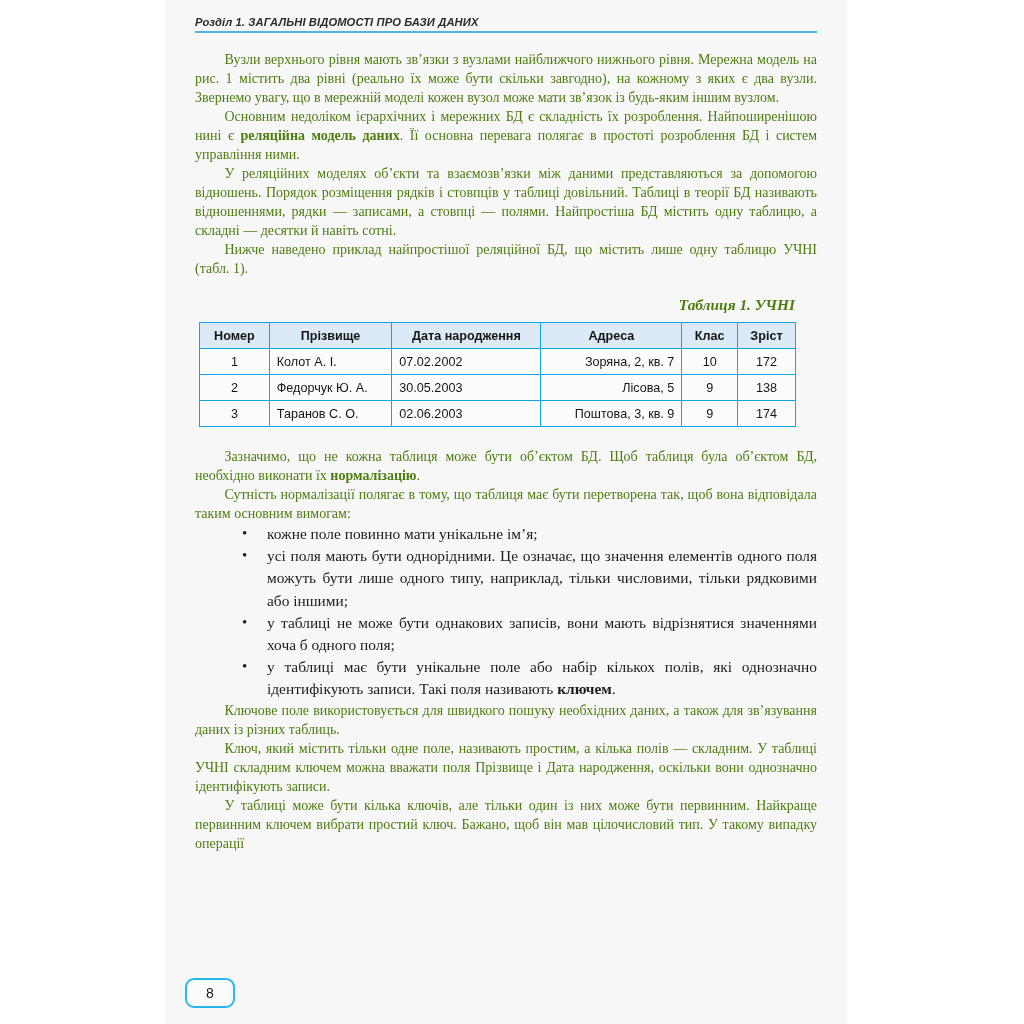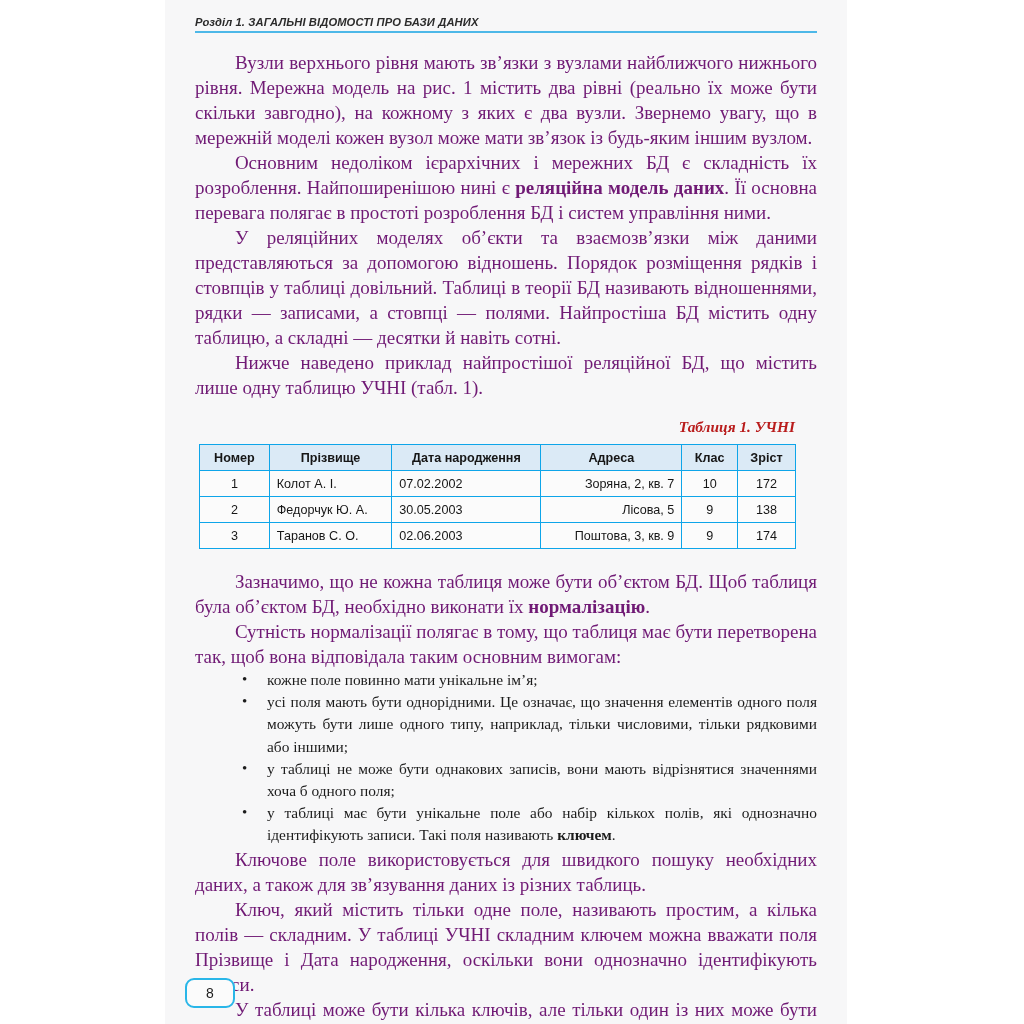--- a/index.html
+++ b/index.html
@@ -50,40 +50,40 @@
   }
   .head-rule {
     height: 2px;
     background: #4db8e8;
     width: 100%;
     margin-bottom: 17px;
   }
 
   
   .para {
-    font-size: 19px;
-    line-height: 25px;
-    color: #701a75;
+    font-size: 14px;
+    line-height: 19px;
+    color: #4d7c0f;
     text-align: justify;
     text-indent: 2.1em;
     margin: 0;
     hyphens: manual;
     -webkit-hyphens: manual;
   }
   .para + .para { margin-top: 0px; }
 
   .para b, .bold { font-weight: 700; }
 
   
   .table-caption {
     font-size: 15.4px;
     font-style: italic;
     font-weight: 700;
     text-align: right;
-    color: #b91c1c;
+    color: #4d7c0f;
     margin-top: 18px;
     margin-bottom: 8px;
     padding-right: 22px;
   }
 
   
   .table-wrap {
     margin: 0 0 0 4px;
     width: 597px;
   }

